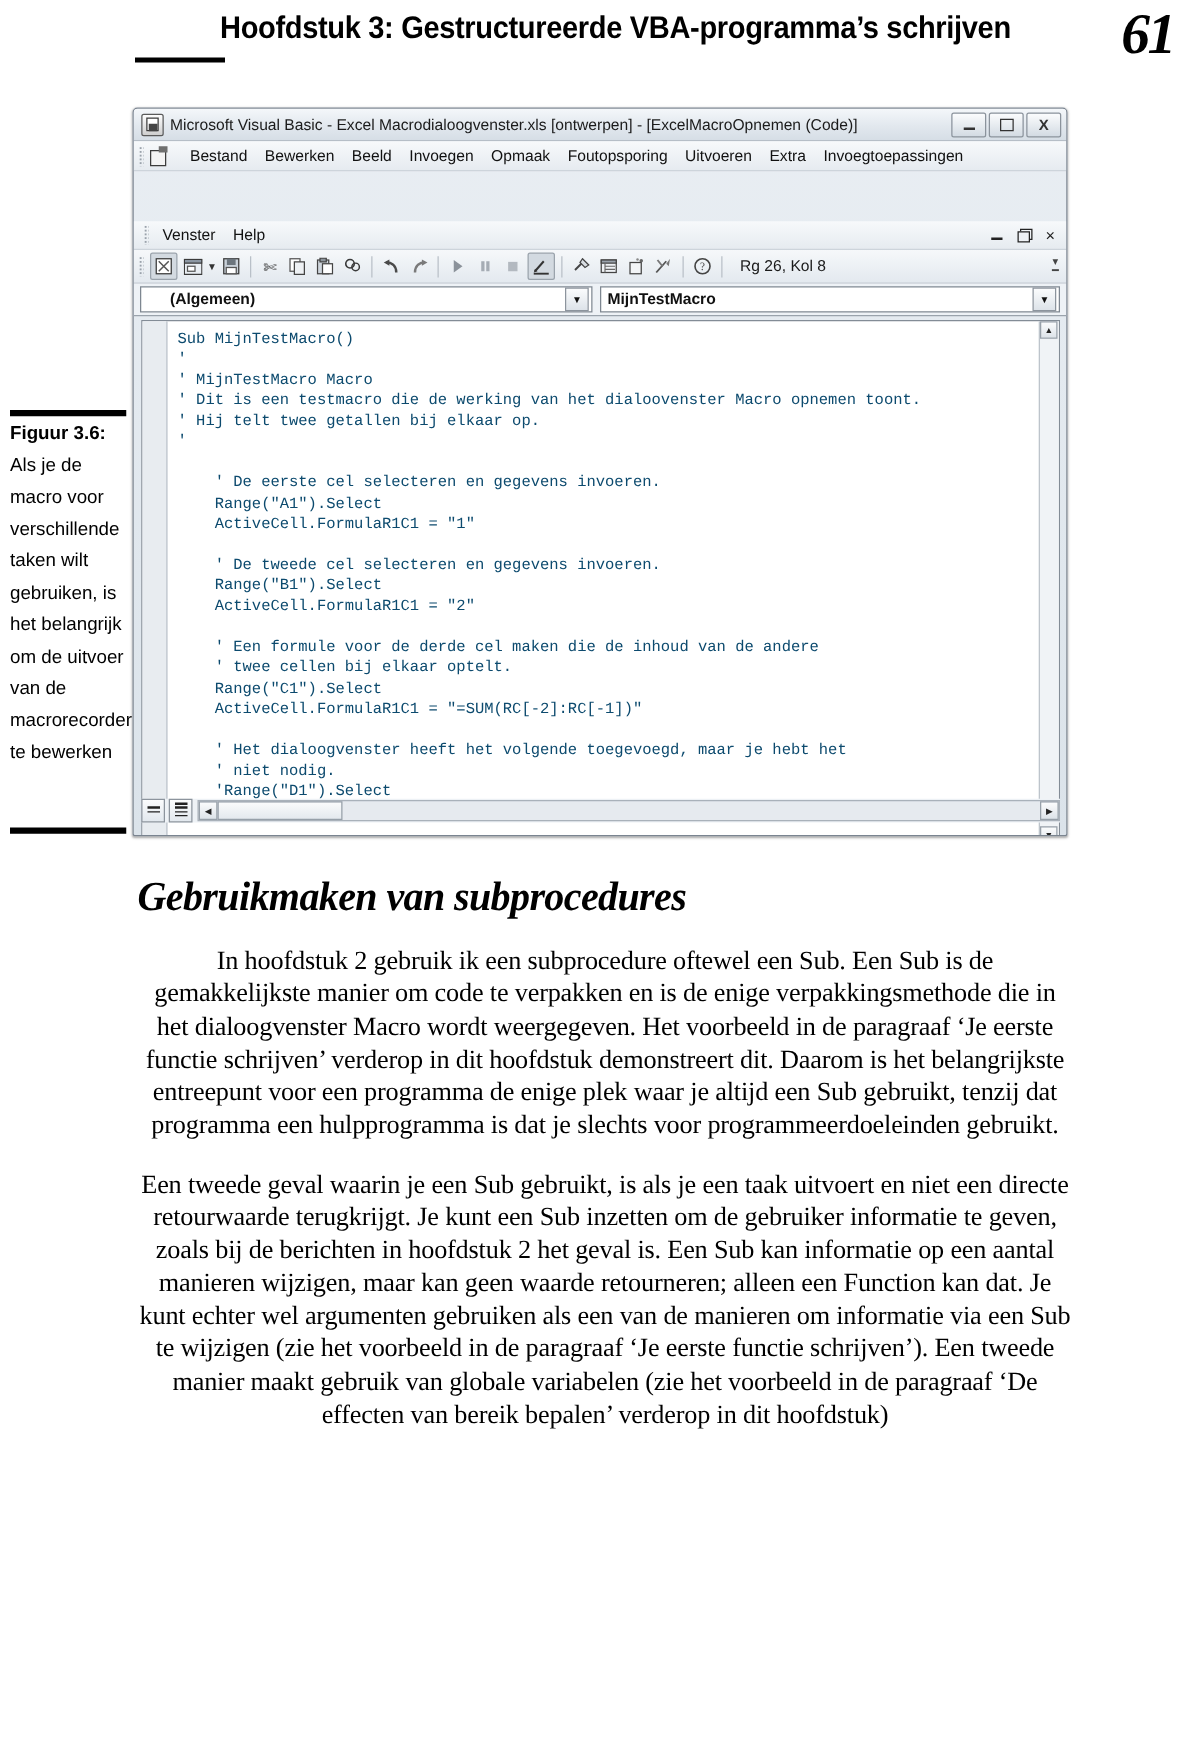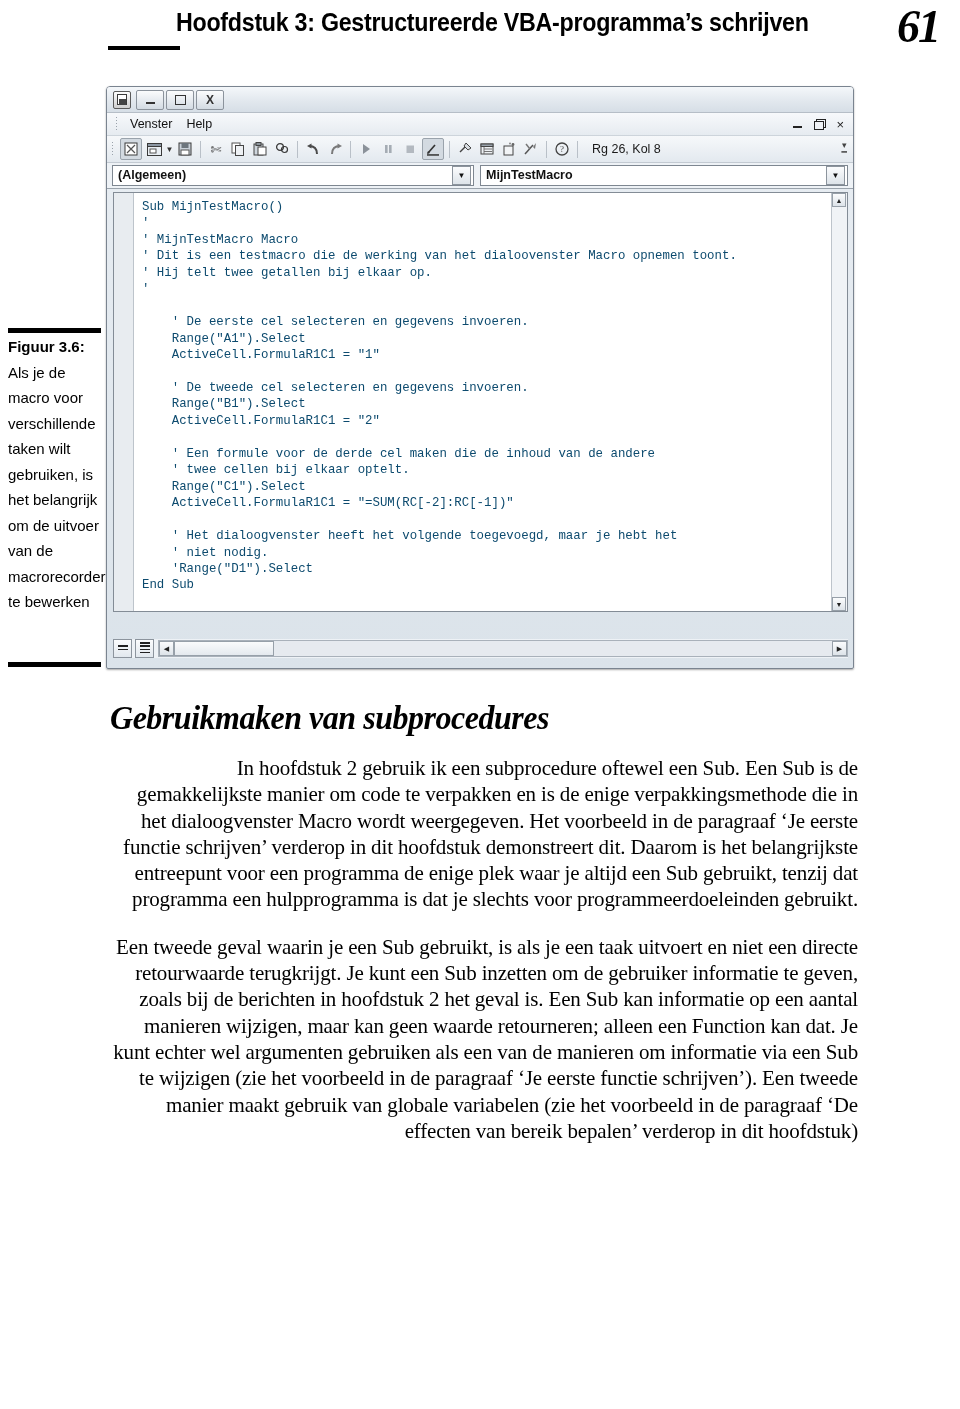--- a/index.html
+++ b/index.html
@@ -176,20 +176,21 @@
   
   .vba-menubar2 {
     position: relative;
     height: 23px;
     background: linear-gradient(#f7f9fb,#e6ebf0);
     border-bottom: 1px solid #cdd4db;
     display: flex;
     align-items: center;
     padding-left: 8px;
     box-sizing: border-box;
+    margin-top: 40px;
   }
   .mdi-controls {
     margin-left: auto;
     display: flex;
     align-items: center;
     gap: 11px;
     padding-right: 9px;
     font-size: 13px;
     color: #222;
   }
@@ -270,21 +271,21 @@
   }
   .combo {
     height: 21px;
     background: #ffffff;
     border: 1px solid #7e8791;
     display: flex;
     align-items: center;
     box-sizing: border-box;
     position: relative;
   }
-  .combo.left { flex: 0 0 362px; }
+  .combo.left { flex: 0 0 362px; padding-left: 18px; }
   .combo.right { flex: 1 1 auto; gap: 39px; }
   .combo-text {
     font-size: 12.5px;
     font-weight: bold;
     color: #111;
     padding-left: 5px;
     white-space: nowrap;
     overflow: hidden;
   }
   .combo-arrow {
@@ -429,21 +430,21 @@
     letter-spacing: -0.5px;
     margin: 0 0 18px 0;
     transform: scaleX(0.97);
     transform-origin: left center;
   }
   .body-p {
     font-family: "Liberation Serif", serif;
     font-size: 21px;
     line-height: 26.3px;
     margin: 0 0 21px 0;
-    text-align: right;
+    text-align: center;
     letter-spacing: -0.15px;
   }
   .body-p:last-child { margin-bottom: 0; }
 </style>
 </head>
 <body>
 
 <div class="page-header">
   <div class="header-rule"></div>
   <div class="header-title">Hoofdstuk 3: Gestructureerde VBA-programma’s schrijven</div>
@@ -454,27 +455,41 @@
 <div class="fig-caption">
   <span class="fig-label">Figuur 3.6:</span><br>
   <span>Als je de macro voor verschillende taken wilt gebruiken, is het belangrijk om de uitvoer van de macrorecorder te bewerken</span>
 </div>
 <div class="fig-rule-bottom"></div>
 
 <div class="vba-window">
 
   <div class="vba-titlebar">
     <div class="vba-appicon"></div>
+    <div class="vba-title-text">Microsoft Visual Basic - Excel Macrodialoogvenster.xls [ontwerpen] - [ExcelMacroOpnemen (Code)]</div>
     <div class="wc-group">
       <div class="wc-btn min"></div>
       <div class="wc-btn max"></div>
       <div class="wc-btn close">X</div>
     </div>
   </div>
 
+  <div class="vba-menubar">
+    <div class="grip"></div>
+    <div class="menu-docicon"></div>
+    <div class="menu-item">Bestand</div>
+    <div class="menu-item">Bewerken</div>
+    <div class="menu-item">Beeld</div>
+    <div class="menu-item">Invoegen</div>
+    <div class="menu-item">Opmaak</div>
+    <div class="menu-item">Foutopsporing</div>
+    <div class="menu-item">Uitvoeren</div>
+    <div class="menu-item">Extra</div>
+    <div class="menu-item">Invoegtoepassingen</div>
+  </div>
 
   <div class="vba-menubar2">
     <div class="grip"></div>
     <div class="menu-item">Venster</div>
     <div class="menu-item">Help</div>
     <div class="mdi-controls">
       <div class="mdi-min"></div>
       <div class="mdi-restore"></div>
       <div>×</div>
     </div>

